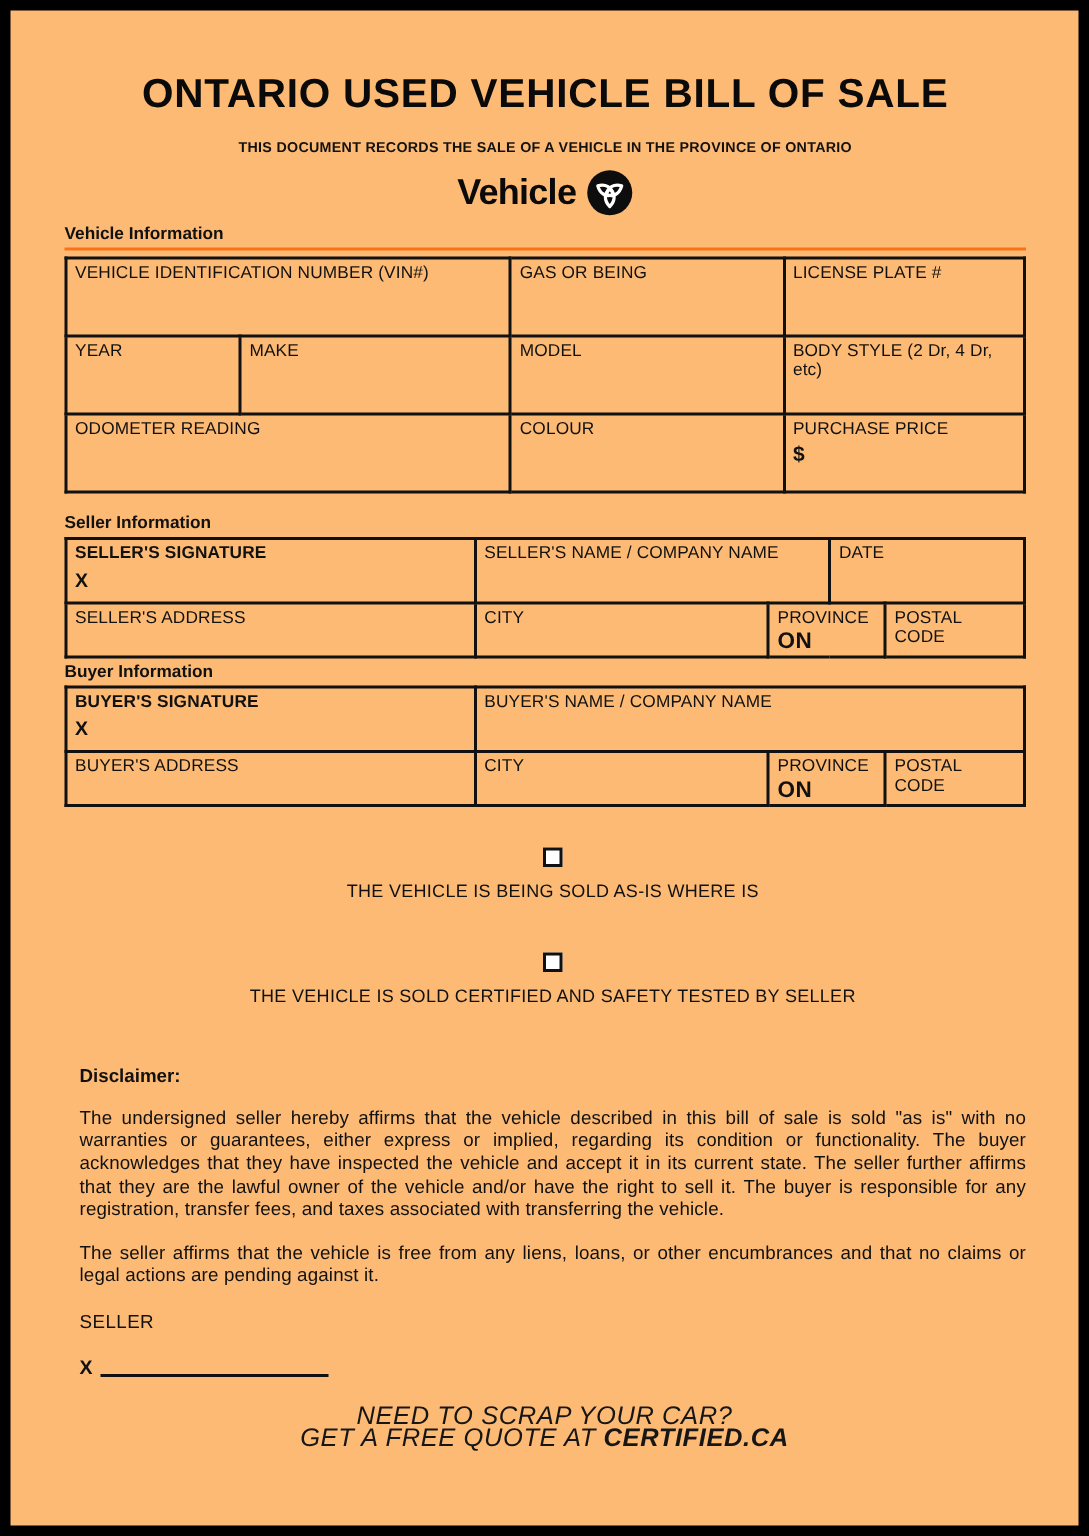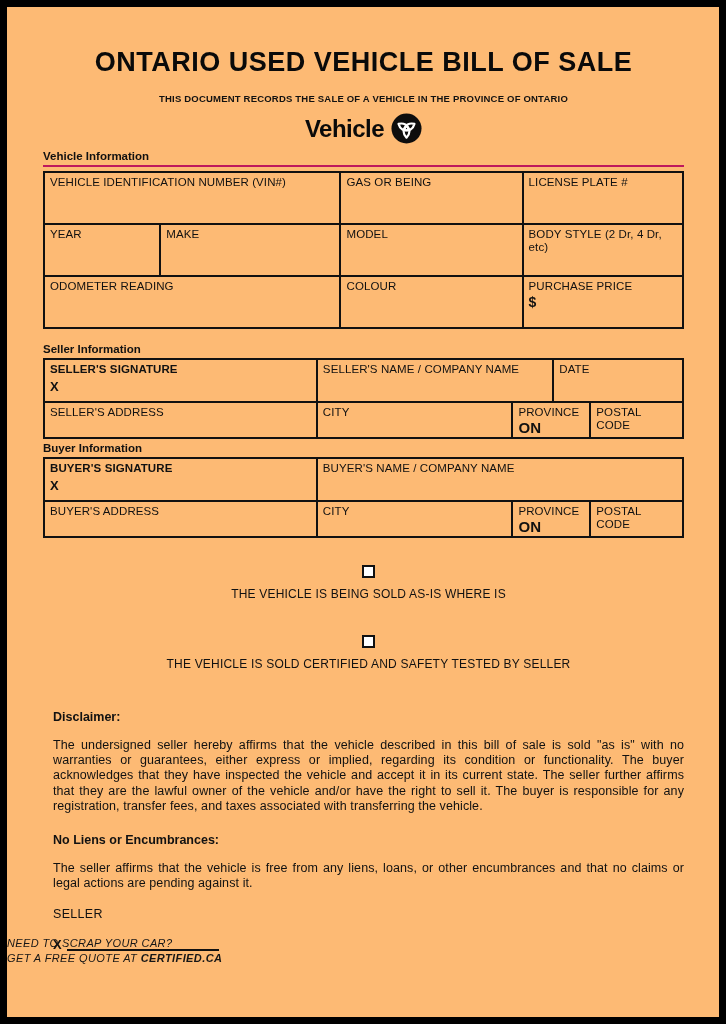--- a/index.html
+++ b/index.html
@@ -44,21 +44,21 @@
   }
   .logo-word { font-size: 24px; font-weight: bold; letter-spacing: -0.5px; color: #0a0a0a; }
   .logo-icon svg { display: block; }
   
   .section-label {
     font-size: 11.5px;
     font-weight: bold;
     line-height: 13px;
   }
   .section-rule {
-    border-bottom: 2px solid #be185d;
+    border-bottom: 2px solid #f97316;
     padding-bottom: 1px;
     margin-top: 2px;
     margin-bottom: 4px;
   }
   
   table.formgrid {
     width: 641px;
     border-collapse: collapse;
     table-layout: fixed;
   }
@@ -124,22 +124,23 @@
     width: 152px;
     border-bottom: 2.5px solid #111;
     margin-left: 5px;
     height: 12px;
   }
   
   .footer {
     position: absolute;
     left: 0; right: 0;
     top: 929px;
+    text-align: center;
     font-style: italic;
-    font-size: 11px;
+    font-size: 17px;
     line-height: 15px;
     letter-spacing: 0.4px;
     color: #161616;
   }
   .footer .brand { font-weight: bold; }
 </style>
 </head>
 <body>
 
 <div class="page">
@@ -292,21 +293,20 @@
     <span class="check-label">THE VEHICLE IS BEING SOLD AS-IS WHERE IS</span>
   </div>
   <div class="check-row second">
     <span class="checkbox"></span>
     <span class="check-label">THE VEHICLE IS SOLD CERTIFIED AND SAFETY TESTED BY SELLER</span>
   </div>
 
   <div class="para-heading h-disclaimer">Disclaimer:</div>
   <div class="para p-disclaimer">The undersigned seller hereby affirms that the vehicle described in this bill of sale is sold "as is" with no warranties or guarantees, either express or implied, regarding its condition or functionality. The buyer acknowledges that they have inspected the vehicle and accept it in its current state. The seller further affirms that they are the lawful owner of the vehicle and/or have the right to sell it. The buyer is responsible for any registration, transfer fees, and taxes associated with transferring the vehicle.</div>
 
-  <div class="para-heading h-liens">No Liens or Encumbrances:</div>
   <div class="para p-liens">The seller affirms that the vehicle is free from any liens, loans, or other encumbrances and that no claims or legal actions are pending against it.</div>
 
   <div class="seller-word">SELLER</div>
   <div class="sig-line-row">
     <span class="sig-x">X</span>
     <span class="sig-line"></span>
   </div>
 
   <div class="footer">
     <div>NEED TO SCRAP YOUR CAR?</div>

